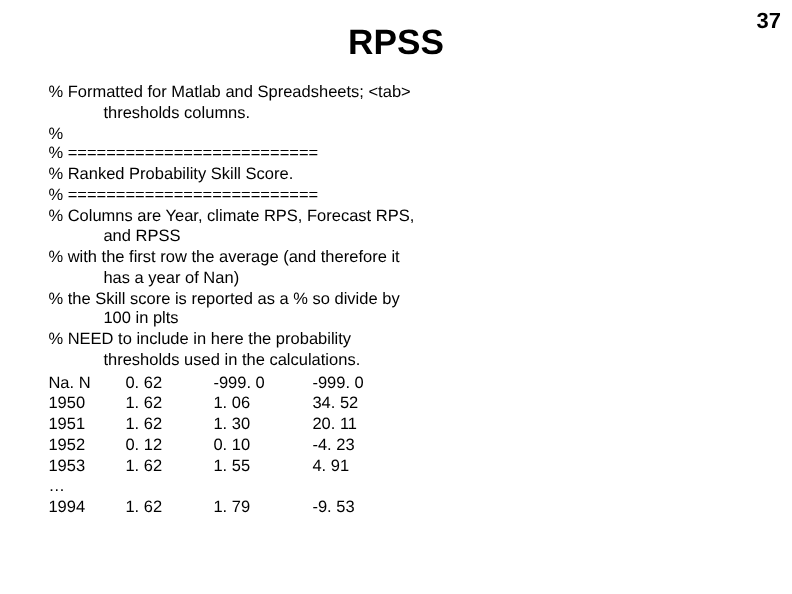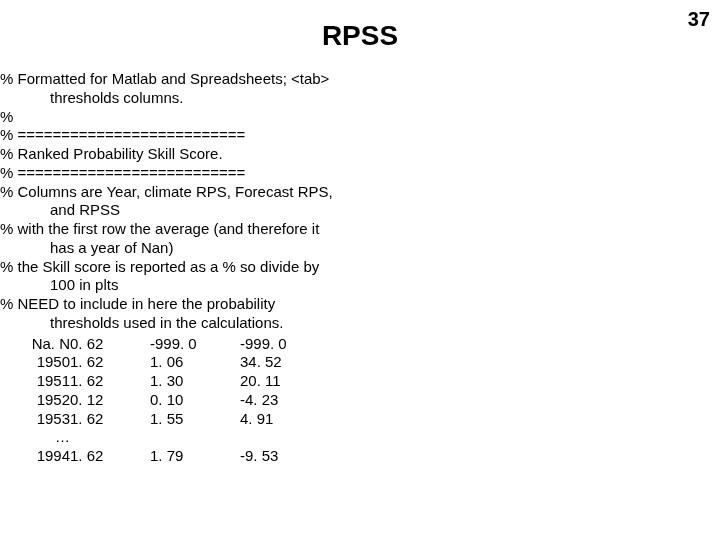--- a/index.html
+++ b/index.html
@@ -14,43 +14,44 @@
   }
   .page-number {
     position: absolute;
     top: 8px;
     right: 10px;
     font-size: 20px;
     font-weight: bold;
   }
   .title {
     text-align: center;
-    font-size: 28px;
+    font-size: 32px;
     font-weight: bold;
     margin-top: 20px;
     margin-bottom: 18px;
   }
   .content {
+    padding-left: 44px;
     padding-right: 44px;
     font-size: 15px;
     line-height: 1.25;
   }
   .comment-line {
     display: block;
   }
   .indent {
     padding-left: 50px;
   }
   .data-table {
     margin-top: 2px;
   }
   .row {
     display: flex;
   }
-  .col1 { width: 70px; text-align: right; }
+  .col1 { width: 70px; }
   .col2 { width: 80px; }
   .col3 { width: 90px; }
   .col4 { width: 80px; }
   .gap {
     margin-top: 0;
   }
 </style>
 </head>
 <body>
 

